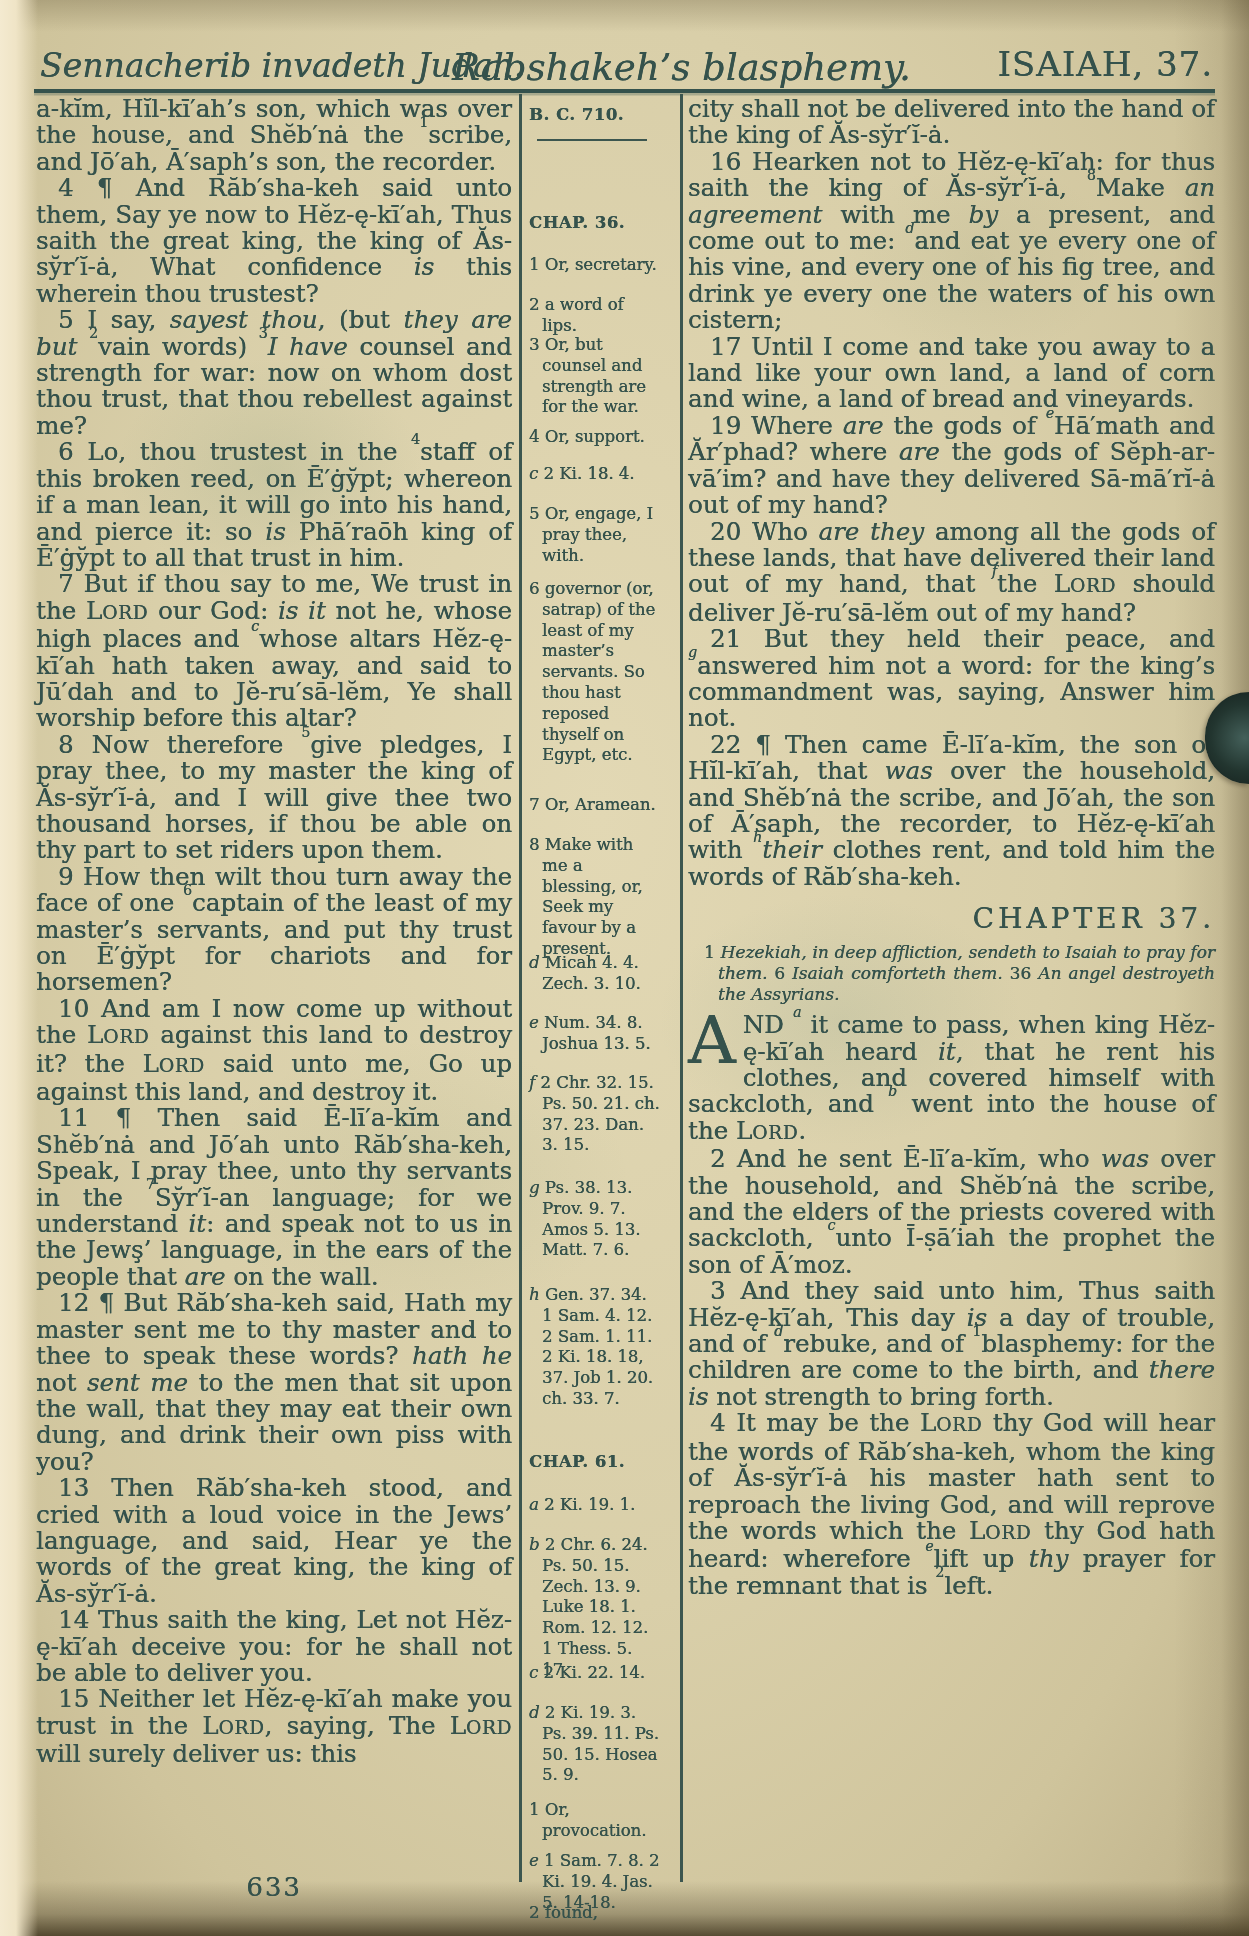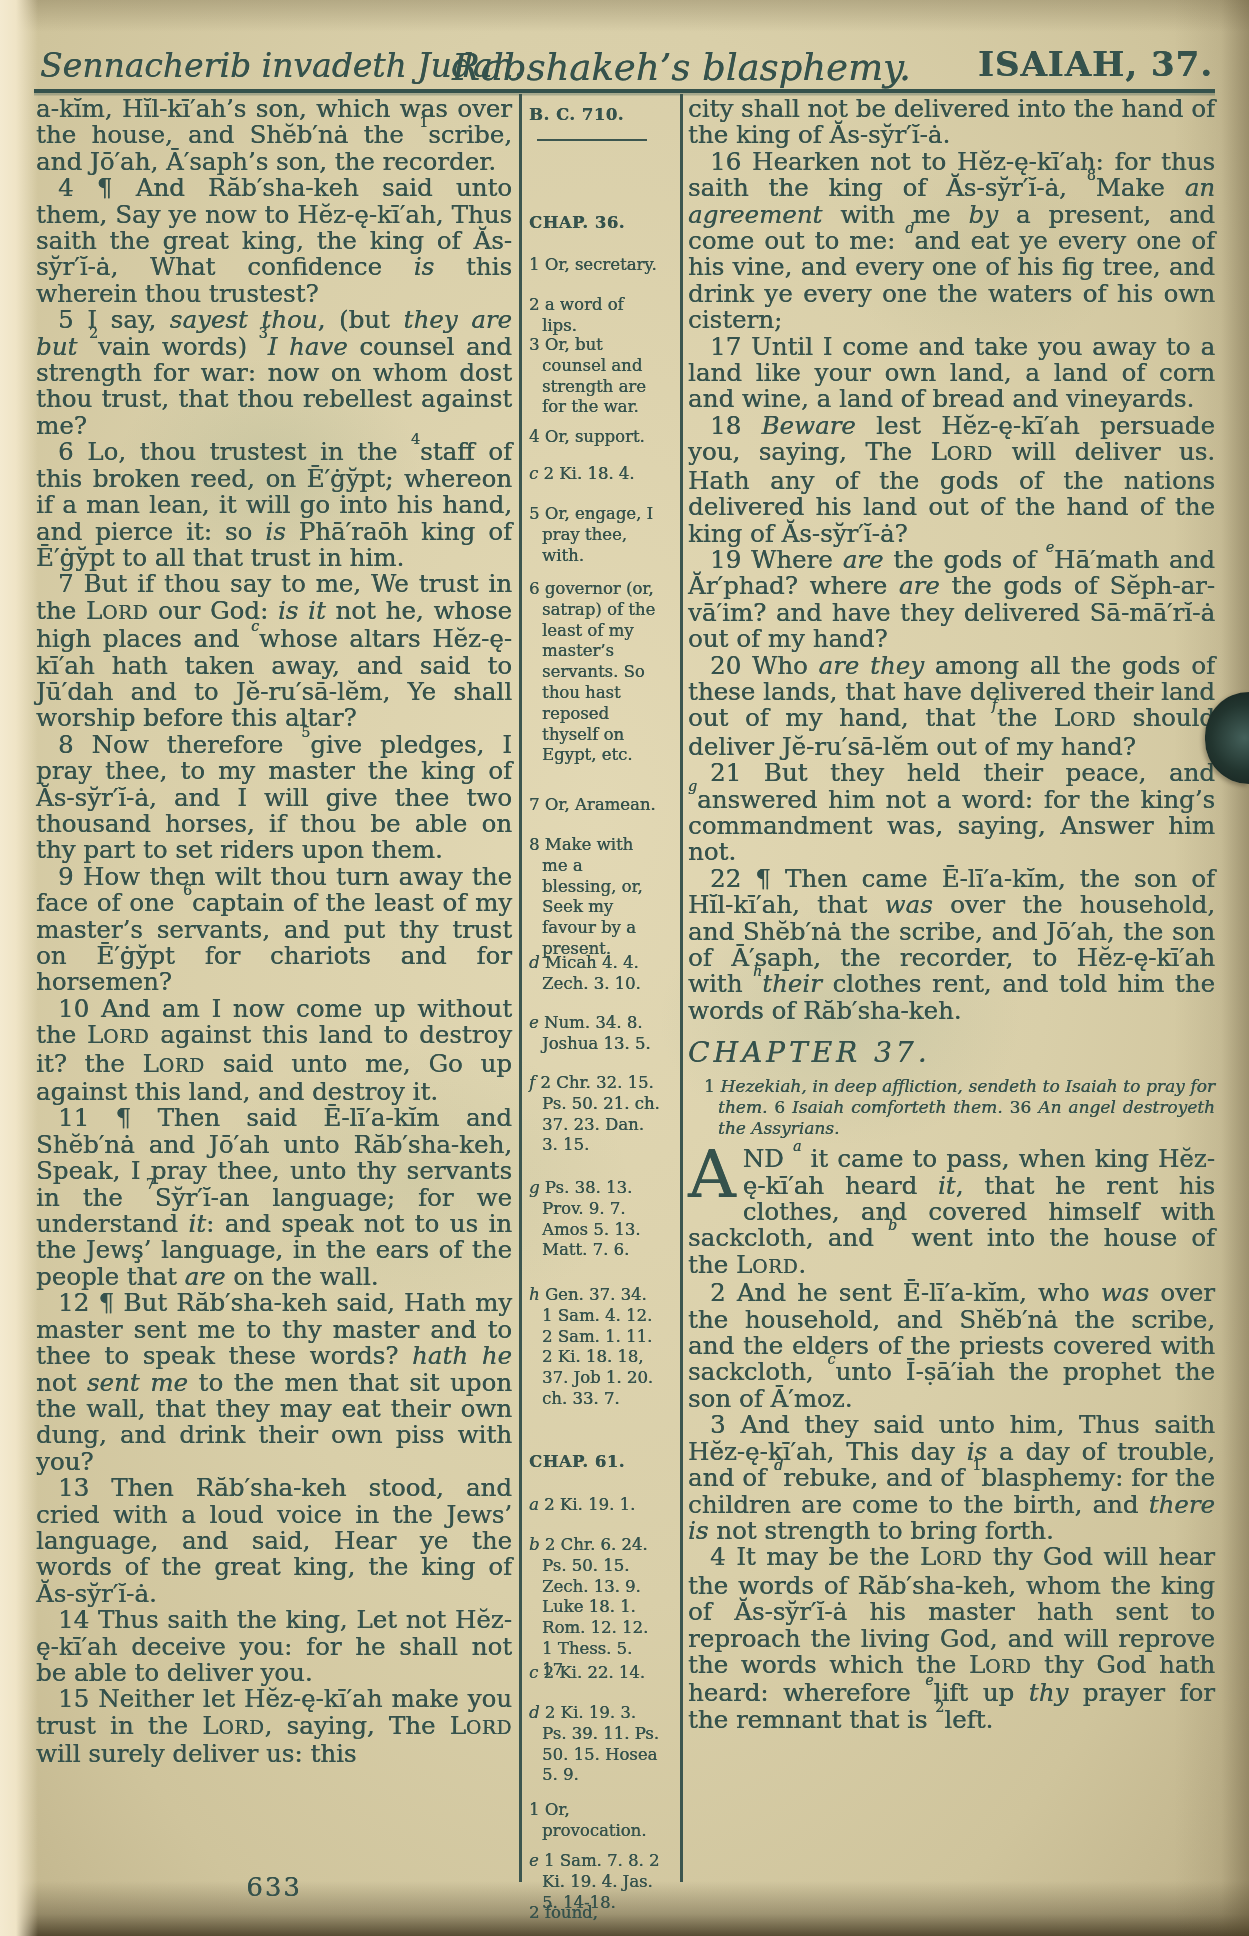--- a/index.html
+++ b/index.html
@@ -15,41 +15,41 @@
       radial-gradient(220px 160px at 270px 470px,rgba(125,150,115,0.18),transparent 70%),
       radial-gradient(260px 180px at 840px 1020px,rgba(120,150,130,0.16),transparent 70%),
       radial-gradient(300px 200px at 420px 1180px,rgba(130,150,110,0.12),transparent 70%),
       radial-gradient(200px 140px at 980px 260px,rgba(150,155,115,0.14),transparent 70%),
       radial-gradient(ellipse at 48% 42%,#e2d8b4 0%,#d9cfa9 50%,#cfc49c 78%,#bdb088 100%);
   }
   .txt{ text-shadow:0.3px 0 0 currentColor; }
   
   .header-left{position:absolute;left:40px;top:46px;font-style:italic;font-size:33px;}
   .header-center{position:absolute;left:452px;top:46px;font-style:italic;font-size:37px;}
-  .header-book{position:absolute;right:36px;top:44px;font-weight:bold;font-size:34px;letter-spacing:1px;}
+  .header-book{position:absolute;right:36px;top:44px;font-weight:normal;font-size:34px;letter-spacing:1px;}
   .header-rule{position:absolute;left:34px;top:89px;width:1181px;height:4px;background:#35524c;box-shadow:0 2.5px 0 rgba(53,82,76,0.30);}
   
   .col{position:absolute;top:96px;}
   .col-left{left:36px;width:476px;}
   .col-right{left:688px;width:527px;}
   .vrule{position:absolute;top:94px;width:2.5px;height:1788px;background:#3c564f;}
   .vrule-left{left:519px;}
   .vrule-right{left:680px;}
   .vp{margin:0;text-align:justify;font-size:24.5px;line-height:26.4px;text-indent:22px;}
   .vp.cont{text-indent:0;}
   sup{font-size:58%;line-height:0;position:relative;top:-0.5em;}
   sup.ref-i{font-style:italic;}
   .sc .scs{font-size:0.76em;letter-spacing:0.6px;}
   
   .margin-col{position:absolute;left:529px;top:95px;width:132px;height:1820px;font-size:16.5px;line-height:20.8px;}
   .mn{position:absolute;left:0;width:100%;padding-left:13px;text-indent:-13px;box-sizing:border-box;}
   .mn-center{text-align:left;padding-left:0;text-indent:0;font-weight:bold;letter-spacing:0.5px;}
   .bc-rule{position:absolute;left:8px;width:110px;height:2px;background:#3c564f;}
   
-  .chapter-heading{margin:12px 0 7px;text-align:left;font-size:28px;font-weight:normal;letter-spacing:4px;font-style:italic;}
+  .chapter-heading{margin:12px 0 7px;text-align:right;font-size:28px;font-weight:normal;letter-spacing:4px;}
   .chapter-summary{font-size:17px;line-height:21px;margin:0 0 7px;text-align:justify;padding-left:30px;text-indent:-14px;font-weight:normal;}
   .dropcap{float:left;font-size:66px;line-height:52px;padding:3px 7px 0 0;}
   
   .page-number-wrap{position:absolute;left:36px;top:1872px;width:476px;text-align:center;font-size:26px;letter-spacing:2px;}
   
   .thumb-tab{position:absolute;right:0;top:692px;width:44px;height:92px;
     border-radius:92px 0 0 92px;
     background:radial-gradient(circle at 90% 50%,#44605a 0%,#22352f 55%,#141f1c 100%);
     box-shadow:-2px 2px 4px rgba(40,35,20,0.35);}
 </style>
@@ -105,21 +105,20 @@
   <div class="mn" style="top:1608px"><i>d</i> 2 Ki. 19. 3. Ps. 39. 11. Ps. 50. 15. Hosea 5. 9.</div>
   <div class="mn" style="top:1705px">1 Or, provocation.</div>
   <div class="mn" style="top:1756px"><i>e</i> 1 Sam. 7. 8. 2 Ki. 19. 4. Jas. 5. 14-18.</div>
   <div class="mn" style="top:1808px">2 found,</div>
 </aside>
 
 <div class="col col-right txt">
   <p class="vp cont">city shall not be delivered into the hand of the king of Ăs-sy̆r′ĭ-ȧ.</p>
   <p class="vp">16 Hearken not to Hĕz-ę-kī′ah: for thus saith the king of Ăs-sy̆r′ĭ-ȧ, <sup class="ref">8</sup>Make <i>an agreement</i> with me <i>by</i> a present, and come out to me: <sup class="ref-i">d</sup>and eat ye every one of his vine, and every one of his fig tree, and drink ye every one the waters of his own cistern;</p>
   <p class="vp">17 Until I come and take you away to a land like your own land, a land of corn and wine, a land of bread and vineyards.</p>
-  <p class="vp">18 <i>Beware</i> lest Hĕz-ę-kī′ah persuade you, saying, The <span class="sc">L<span class="scs">ORD</span></span> will deliver us. Hath any of the gods of the nations delivered his land out of the hand of the king of Ăs-sy̆r′ĭ-ȧ?</p>
   <p class="vp">19 Where <i>are</i> the gods of <sup class="ref-i">e</sup>Hā′math and Ăr′phad? where <i>are</i> the gods of Sĕph-ar-vā′im? and have they delivered Sā-mā′rĭ-ȧ out of my hand?</p>
   <p class="vp">20 Who <i>are they</i> among all the gods of these lands, that have delivered their land out of my hand, that <sup class="ref-i">f</sup>the <span class="sc">L<span class="scs">ORD</span></span> should deliver Jĕ-ru′sā-lĕm out of my hand?</p>
   <p class="vp">21 But they held their peace, and <sup class="ref-i">g</sup>answered him not a word: for the king’s commandment was, saying, Answer him not.</p>
   <p class="vp">22 ¶ Then came Ē-lī′a-kĭm, the son of Hĭl-kī′ah, that <i>was</i> over the household, and Shĕb′nȧ the scribe, and Jō′ah, the son of Ā′saph, the recorder, to Hĕz-ę-kī′ah with <sup class="ref-i">h</sup><i>their</i> clothes rent, and told him the words of Răb′sha-keh.</p>
 
   <h3 class="chapter-heading txt">CHAPTER 37.</h3>
   <p class="chapter-summary">1 <i>Hezekiah, in deep affliction, sendeth to Isaiah to pray for them.</i> 6 <i>Isaiah comforteth them.</i> 36 <i>An angel destroyeth the Assyrians.</i></p>
 
   <p class="vp cont">
     <span class="dropcap">A</span><span>ND <sup class="ref-i">a</sup> it came to pass, when king Hĕz-ę-kī′ah heard <i>it</i>, that he rent his clothes, and covered himself with sackcloth, and <sup class="ref-i">b</sup> went into the house of the <span class="sc">L<span class="scs">ORD</span></span>.</span>

